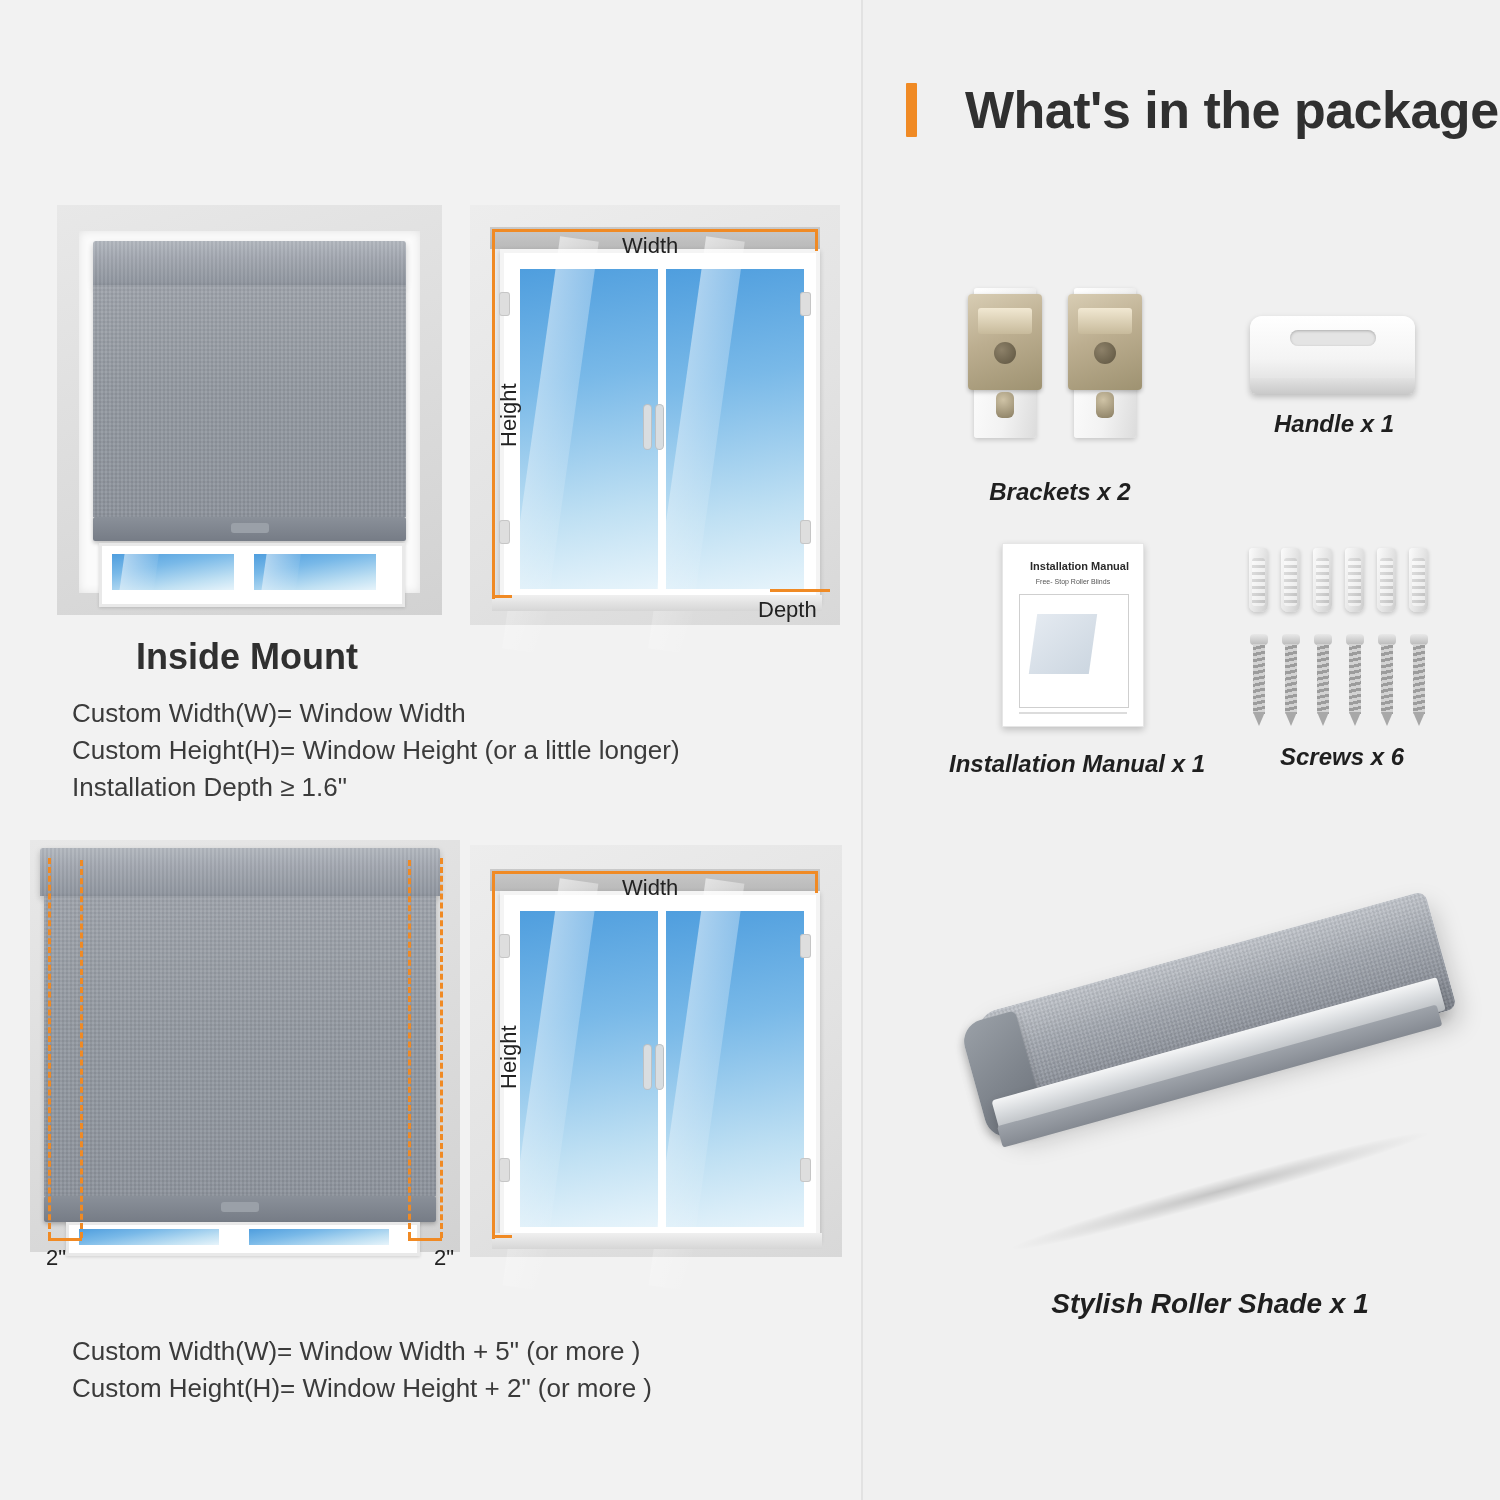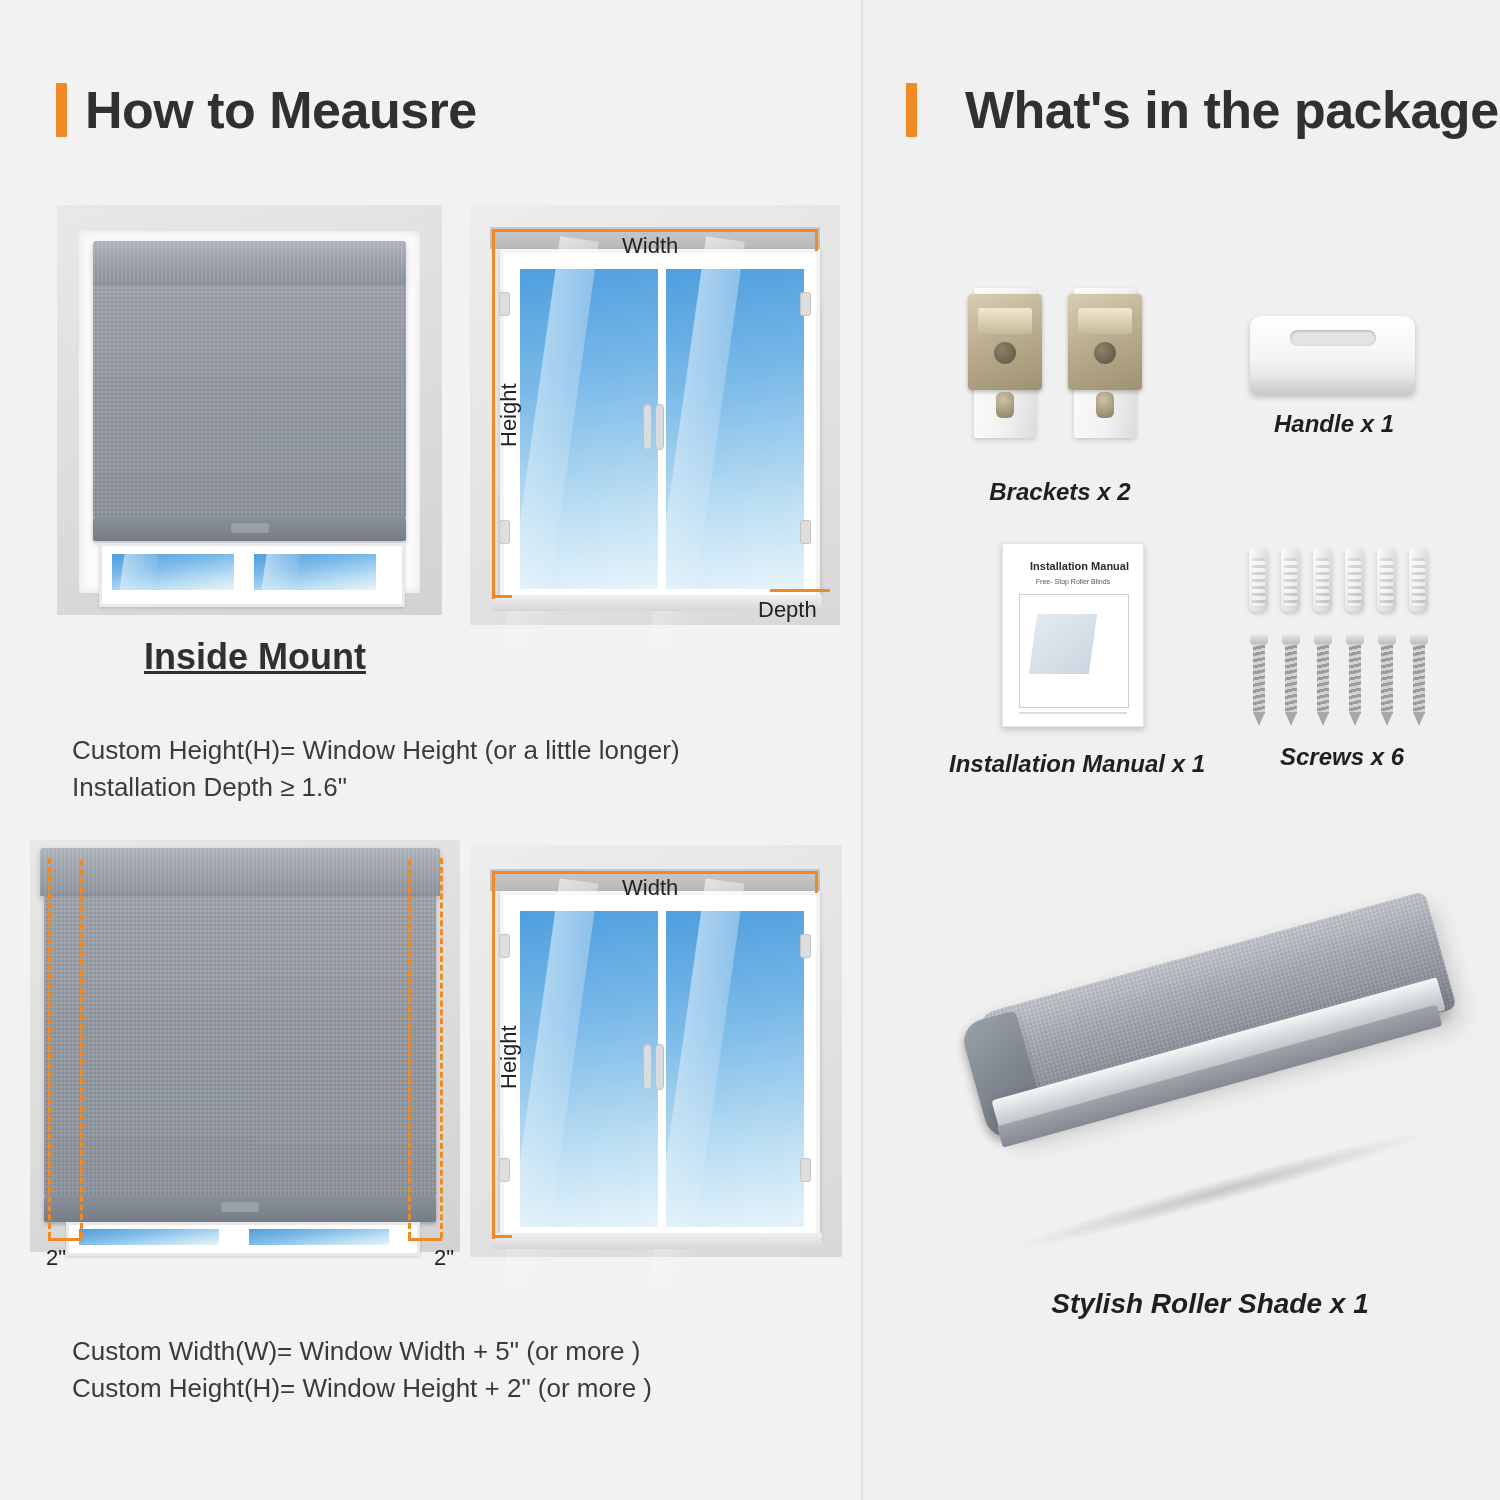--- a/index.html
+++ b/index.html
@@ -430,24 +430,20 @@
 </style>
 </head>
 <body>
 
 <div class="page">
 
   <div class="col-left"></div>
   <div class="col-right"></div>
   <div class="divider"></div>
 
-  <div class="heading" id="heading-measure">
-    <div class="bar"></div>
-    <div class="htext">How to Meausre</div>
-  </div>
 
   <div class="heading" id="heading-package">
     <div class="bar"></div>
     <div class="htext">What's in the package</div>
   </div>
 
   <div class="shade-photo" style="left:57px; top:205px; width:385px; height:410px;">
     <div class="wall"></div>
     <div class="recess" style="left:22px; top:26px; width:341px; height:362px;"></div>
     <div class="cassette" style="left:36px; top:36px; width:313px; height:44px;"></div>
@@ -486,21 +482,22 @@
     <div class="mlabel" style="left:152px; top:28px;">Width</div>
 
     <div class="mline v" style="left:22px; top:26px; height:368px;"></div>
     <div class="mline h" style="left:22px; top:390px; width:20px;"></div>
     <div class="mlabel vert" style="left:26px; top:242px;">Height</div>
 
     <div class="mline h" style="left:300px; top:384px; width:60px;"></div>
     <div class="mlabel" style="left:288px; top:392px;">Depth</div>
   </div>
 
-  <div class="mount-title" style="left:144px; top:636px;text-decoration:underline;">Inside Mount</div>
+  <div class="mount-title" style="left:136px; top:636px;">Inside Mount</div>
+  <div class="mount-line" style="left:72px; top:698px;">Custom Width(W)= Window Width</div>
   <div class="mount-line" style="left:72px; top:735px;">Custom Height(H)= Window Height (or a little longer)</div>
   <div class="mount-line" style="left:72px; top:772px;">Installation Depth ≥ 1.6"</div>
 
   <div class="shade-photo" style="left:30px; top:840px; width:430px; height:412px;">
     <div class="wall"></div>
     <div class="cassette" style="left:10px; top:8px; width:400px; height:48px;"></div>
     <div class="fabric" style="left:14px; top:56px; width:392px; height:300px;"></div>
     <div class="bottombar" style="left:14px; top:356px; width:392px; height:26px;">
       <div class="tab"></div>
     </div>

